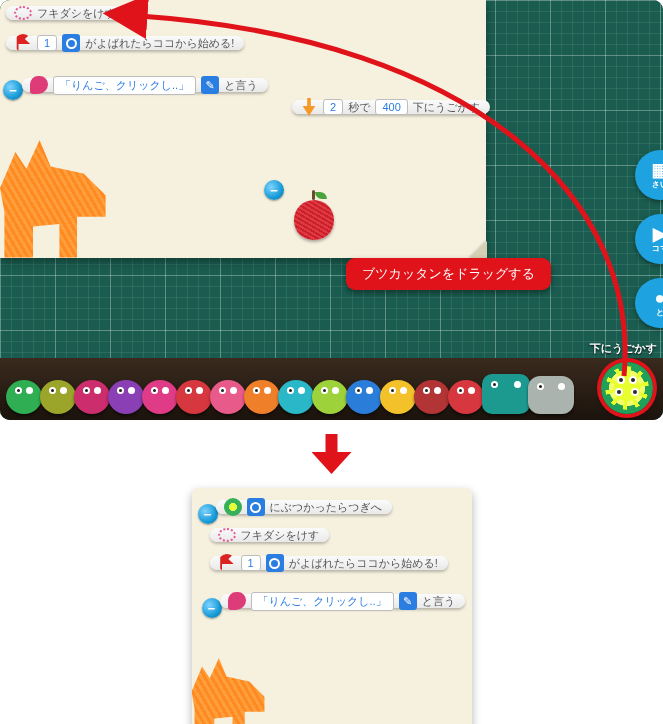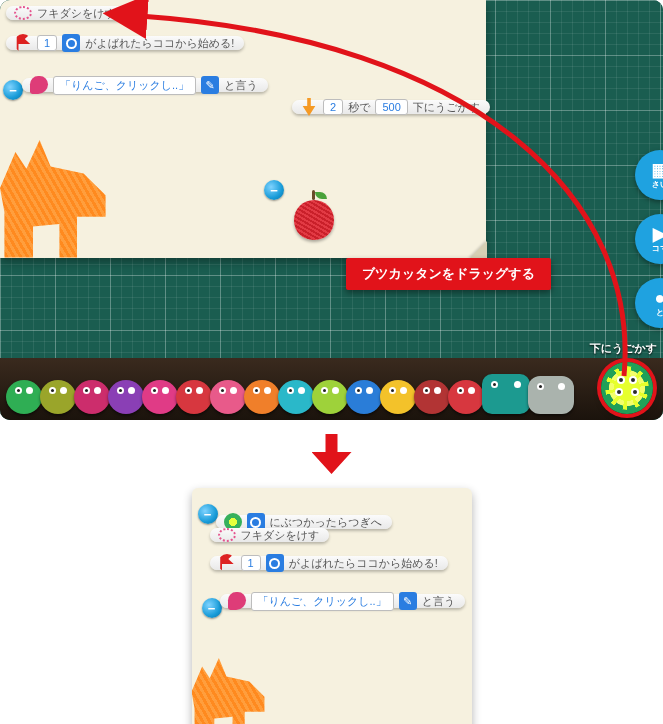--- a/index.html
+++ b/index.html
@@ -211,23 +211,23 @@
     color:#fff;font-size:8px;font-weight:bold;
   }
   .side-tab .g{font-size:18px;line-height:1;}
   
   .callout{
     position:absolute;
     left:346px; top:258px;
     background:#e1131a;
     color:#fff;
     font-size:13px;
-    font-weight:bold;
+    font-weight:normal;
     padding:7px 16px;
-    border-radius:2px;
+    border-radius:9px;
     box-shadow:0 3px 6px rgba(0,0,0,.4);
     z-index:50;
   }
   svg.overlay{position:absolute;inset:0;pointer-events:none;z-index:40;}
   
   .big-arrow{
     width:40px;height:40px;margin:14px auto;
     background:#e1131a;
     clip-path:polygon(35% 0,65% 0,65% 45%,100% 45%,50% 100%,0 45%,35% 45%);
   }
@@ -276,21 +276,21 @@
     <span class="ico pink"></span>
     <span class="chip text">「りんご、クリックし..」</span>
     <span class="edit">✎</span>
     <span>と言う</span>
   </div>
 
   <div class="block small" style="left:292px;top:100px;">
     <span class="ico arrow-down"></span>
     <span class="chip">2</span>
     <span>秒で</span>
-    <span class="chip">500</span>
+    <span class="chip">400</span>
     <span>下にうごかす</span>
   </div>
 
 
   <div class="pin" style="left:264px;top:180px;"></div>
 
   <div class="side-tab" style="top:150px;">
     <span class="g">▦</span>
     <span>さい</span>
   </div>
@@ -389,21 +389,21 @@
   </svg>
 
   <div class="callout">ブツカッタンをドラッグする</div>
 </div>
 
 <div class="big-arrow"></div>
 
 <div class="bottom-panel">
 
   <div class="pin" style="left:6px;top:16px;"></div>
-  <div class="block small" style="position:absolute;left:24px;top:27px;justify-content:flex-end;">
+  <div class="block small" style="position:absolute;left:24px;top:12px;justify-content:flex-end;">
     <span class="ico bug"></span>
     <span class="mag"></span>
     <span>にぶつかったらつぎへ</span>
   </div>
 
   <div class="block small" style="position:absolute;left:18px;top:40px;">
     <span class="ico dotted"></span>
     <span>フキダシをけす</span>
   </div>
 

